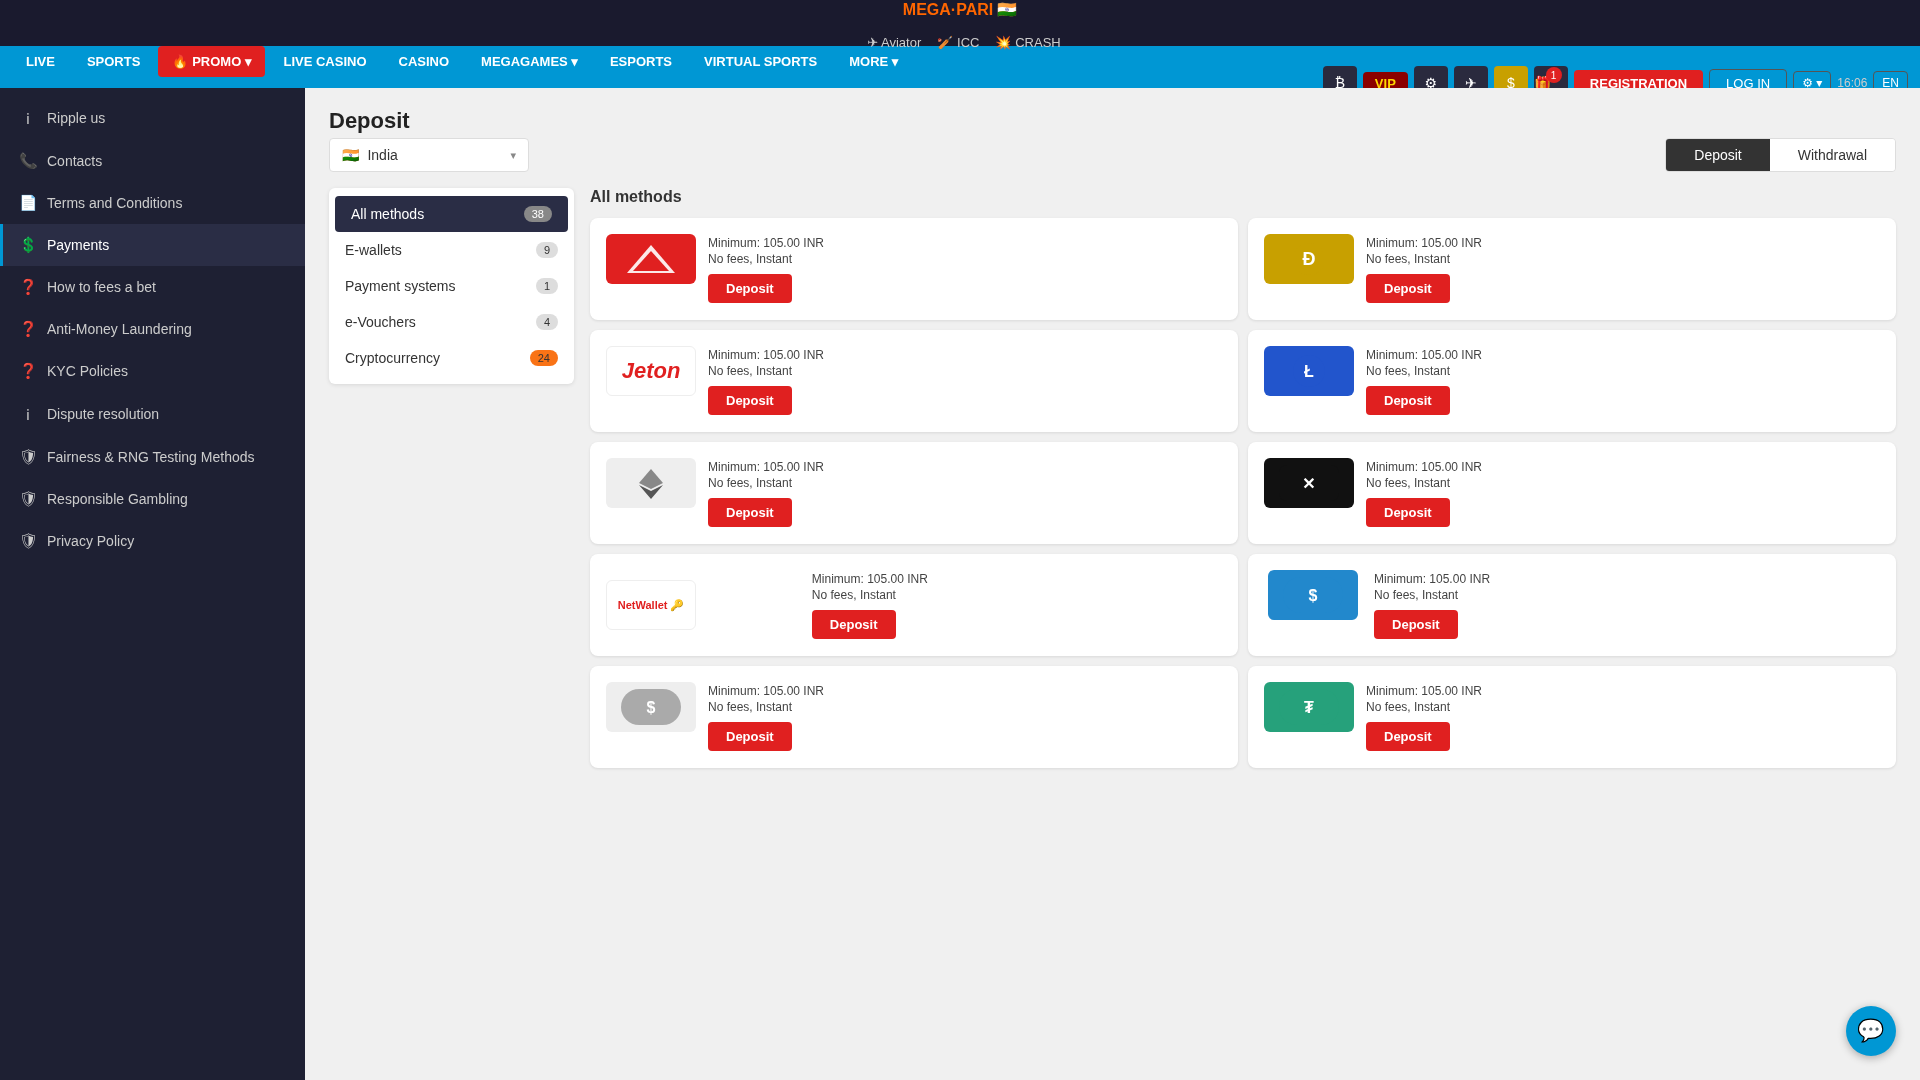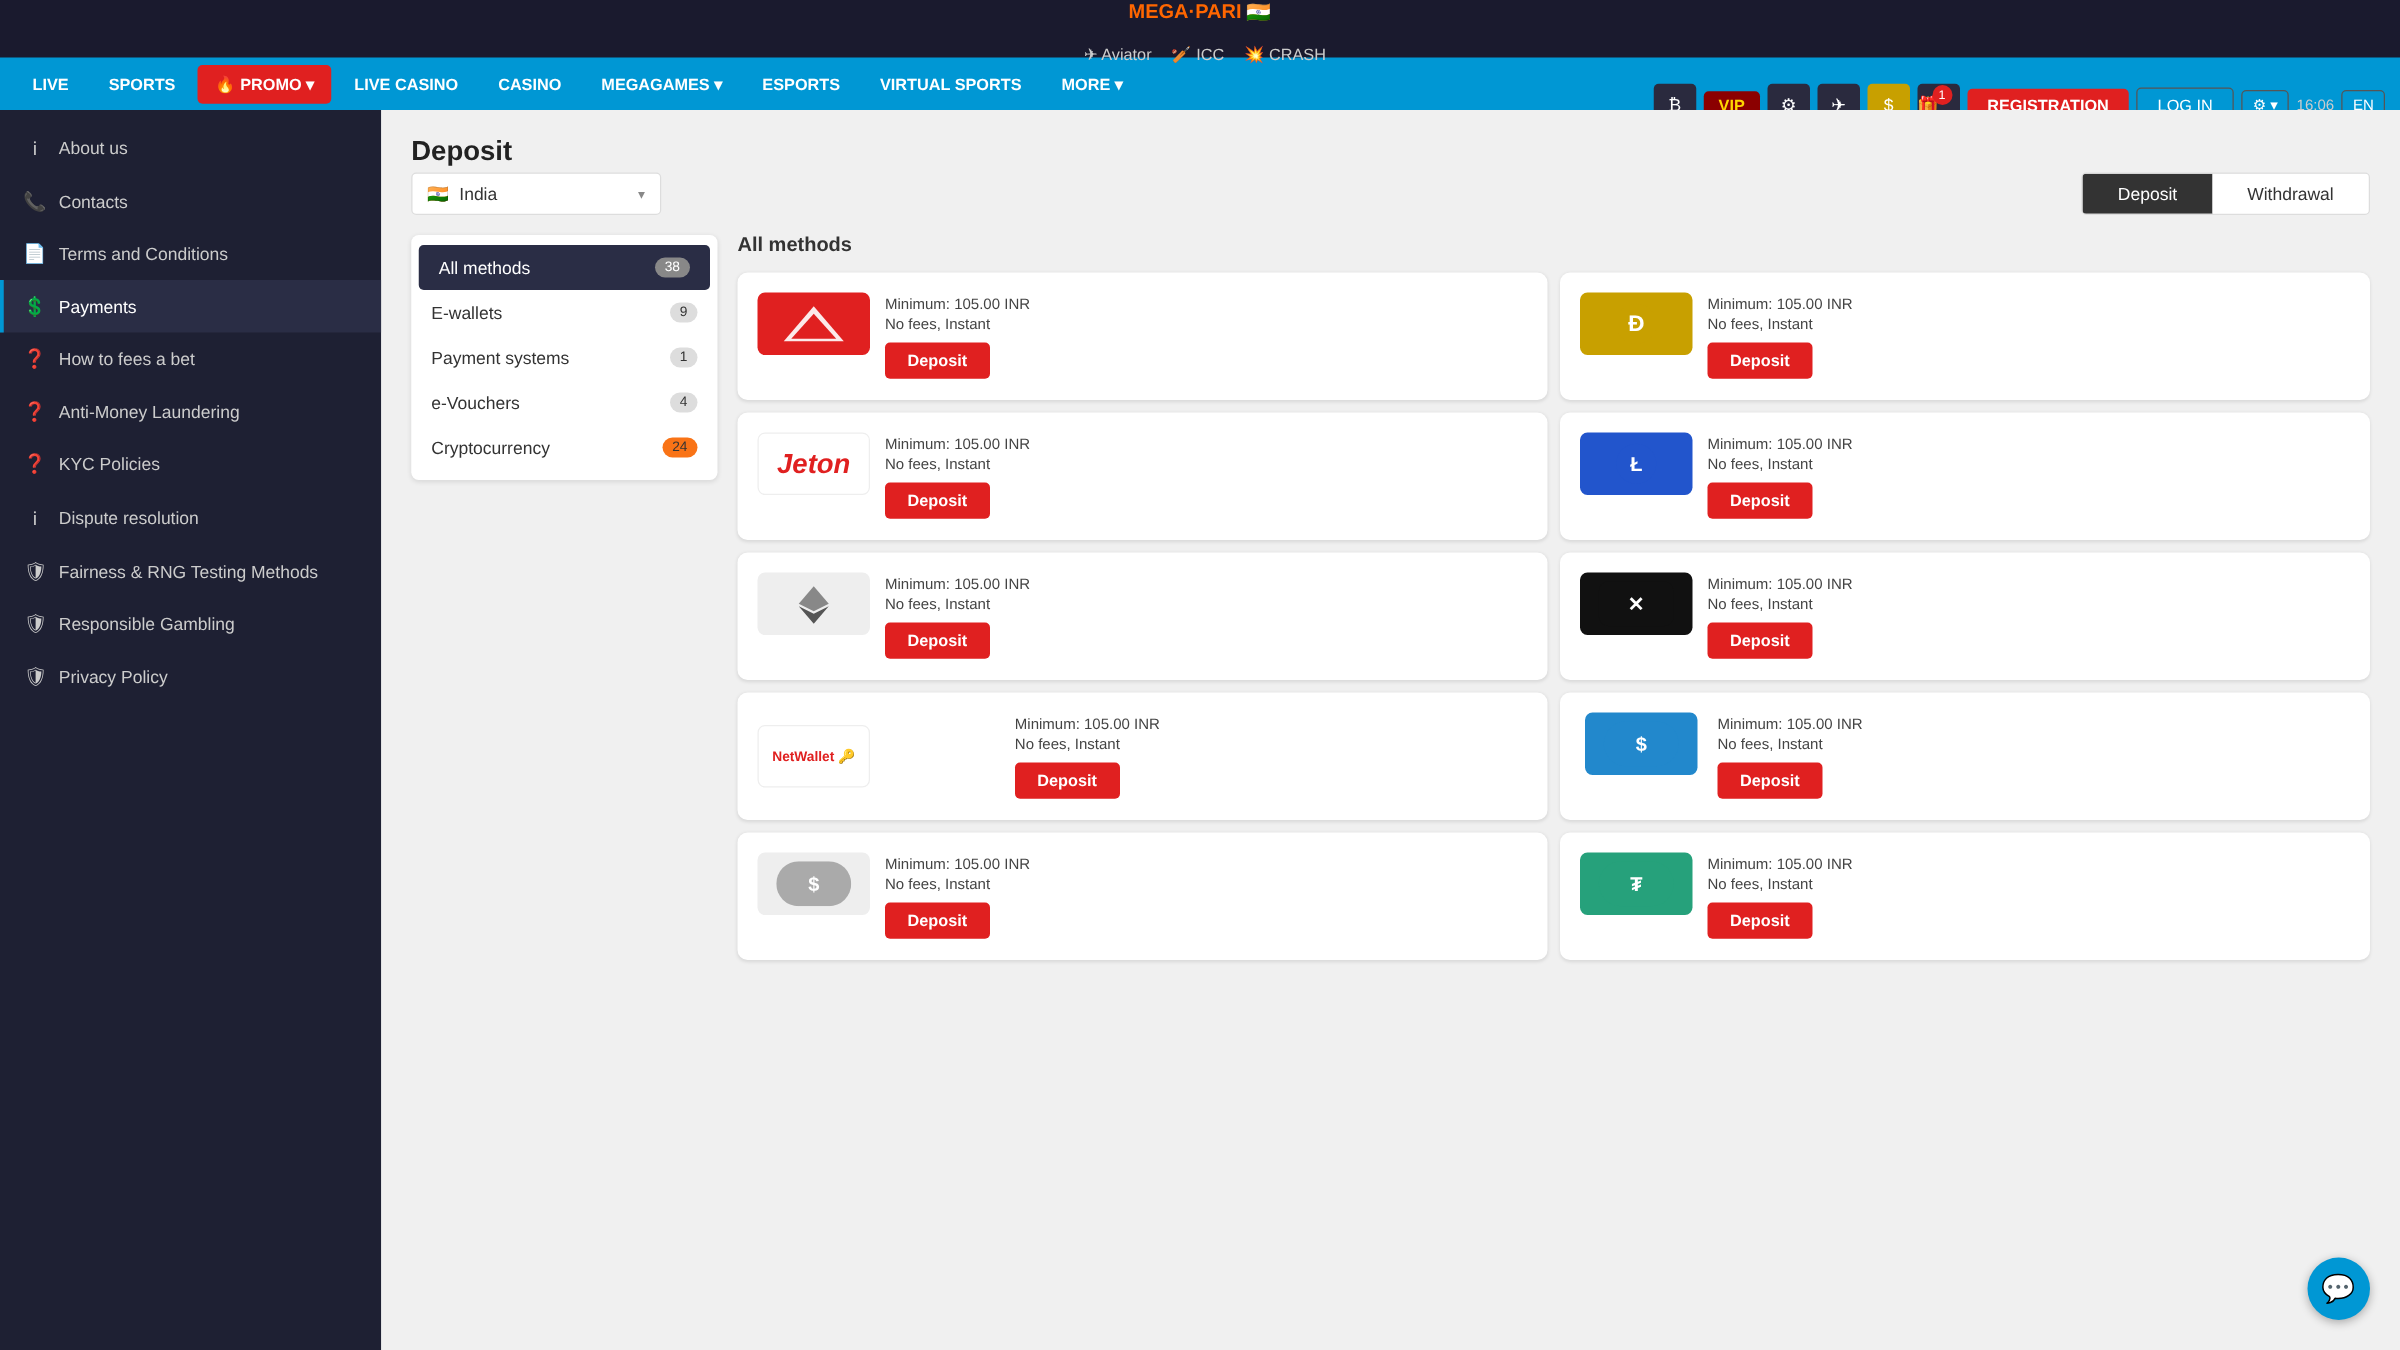--- a/index.html
+++ b/index.html
@@ -27,21 +27,21 @@
     .btn-login { background: transparent; color: #fff; border: 1px solid #555; border-radius: 4px; padding: 6px 16px; cursor: pointer; font-size: 13px; }
     .btn-lang { background: transparent; color: #fff; border: 1px solid #555; border-radius: 4px; padding: 4px 8px; cursor: pointer; font-size: 12px; }
     .btn-settings { background: transparent; color: #fff; border: 1px solid #555; border-radius: 4px; padding: 4px 8px; cursor: pointer; font-size: 12px; }
     .time-display { color: #ccc; font-size: 12px; }
     .badge { background: #e02020; color: #fff; border-radius: 50%; width: 16px; height: 16px; font-size: 10px; display: inline-flex; align-items: center; justify-content: center; position: relative; top: -8px; left: -6px; }
 
     
     .main-nav {
       background: #0097d4;
       display: flex;
-      align-items: center;
+      align-items: flex-start;
       height: 42px;
       padding: 0 12px;
       gap: 4px;
     }
     .main-nav a {
       color: #fff;
       text-decoration: none;
       padding: 8px 14px;
       font-size: 13px;
       font-weight: 600;
@@ -198,21 +198,21 @@
   <a>ESPORTS</a>
   <a>VIRTUAL SPORTS</a>
   <a>MORE ▾</a>
 </div>
 
 <div class="content-wrapper">
 
   <div class="sidebar">
     <div class="sidebar-item">
       <span class="sidebar-icon">ℹ</span>
-      <span>About us</span>
+      <span>Ripple us</span>
     </div>
     <div class="sidebar-item">
       <span class="sidebar-icon">📞</span>
       <span>Contacts</span>
     </div>
     <div class="sidebar-item">
       <span class="sidebar-icon">📄</span>
       <span>Terms and Conditions</span>
     </div>
     <div class="sidebar-item active">

